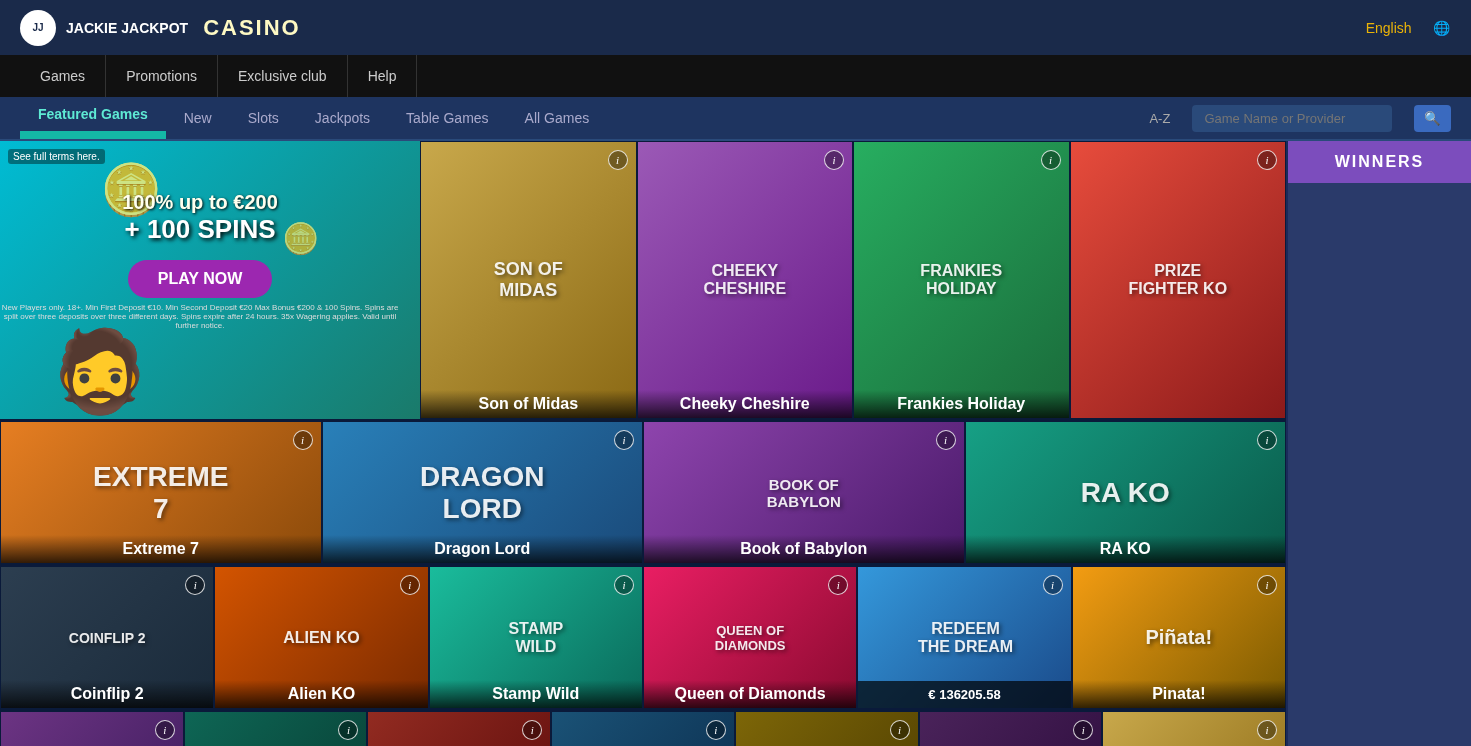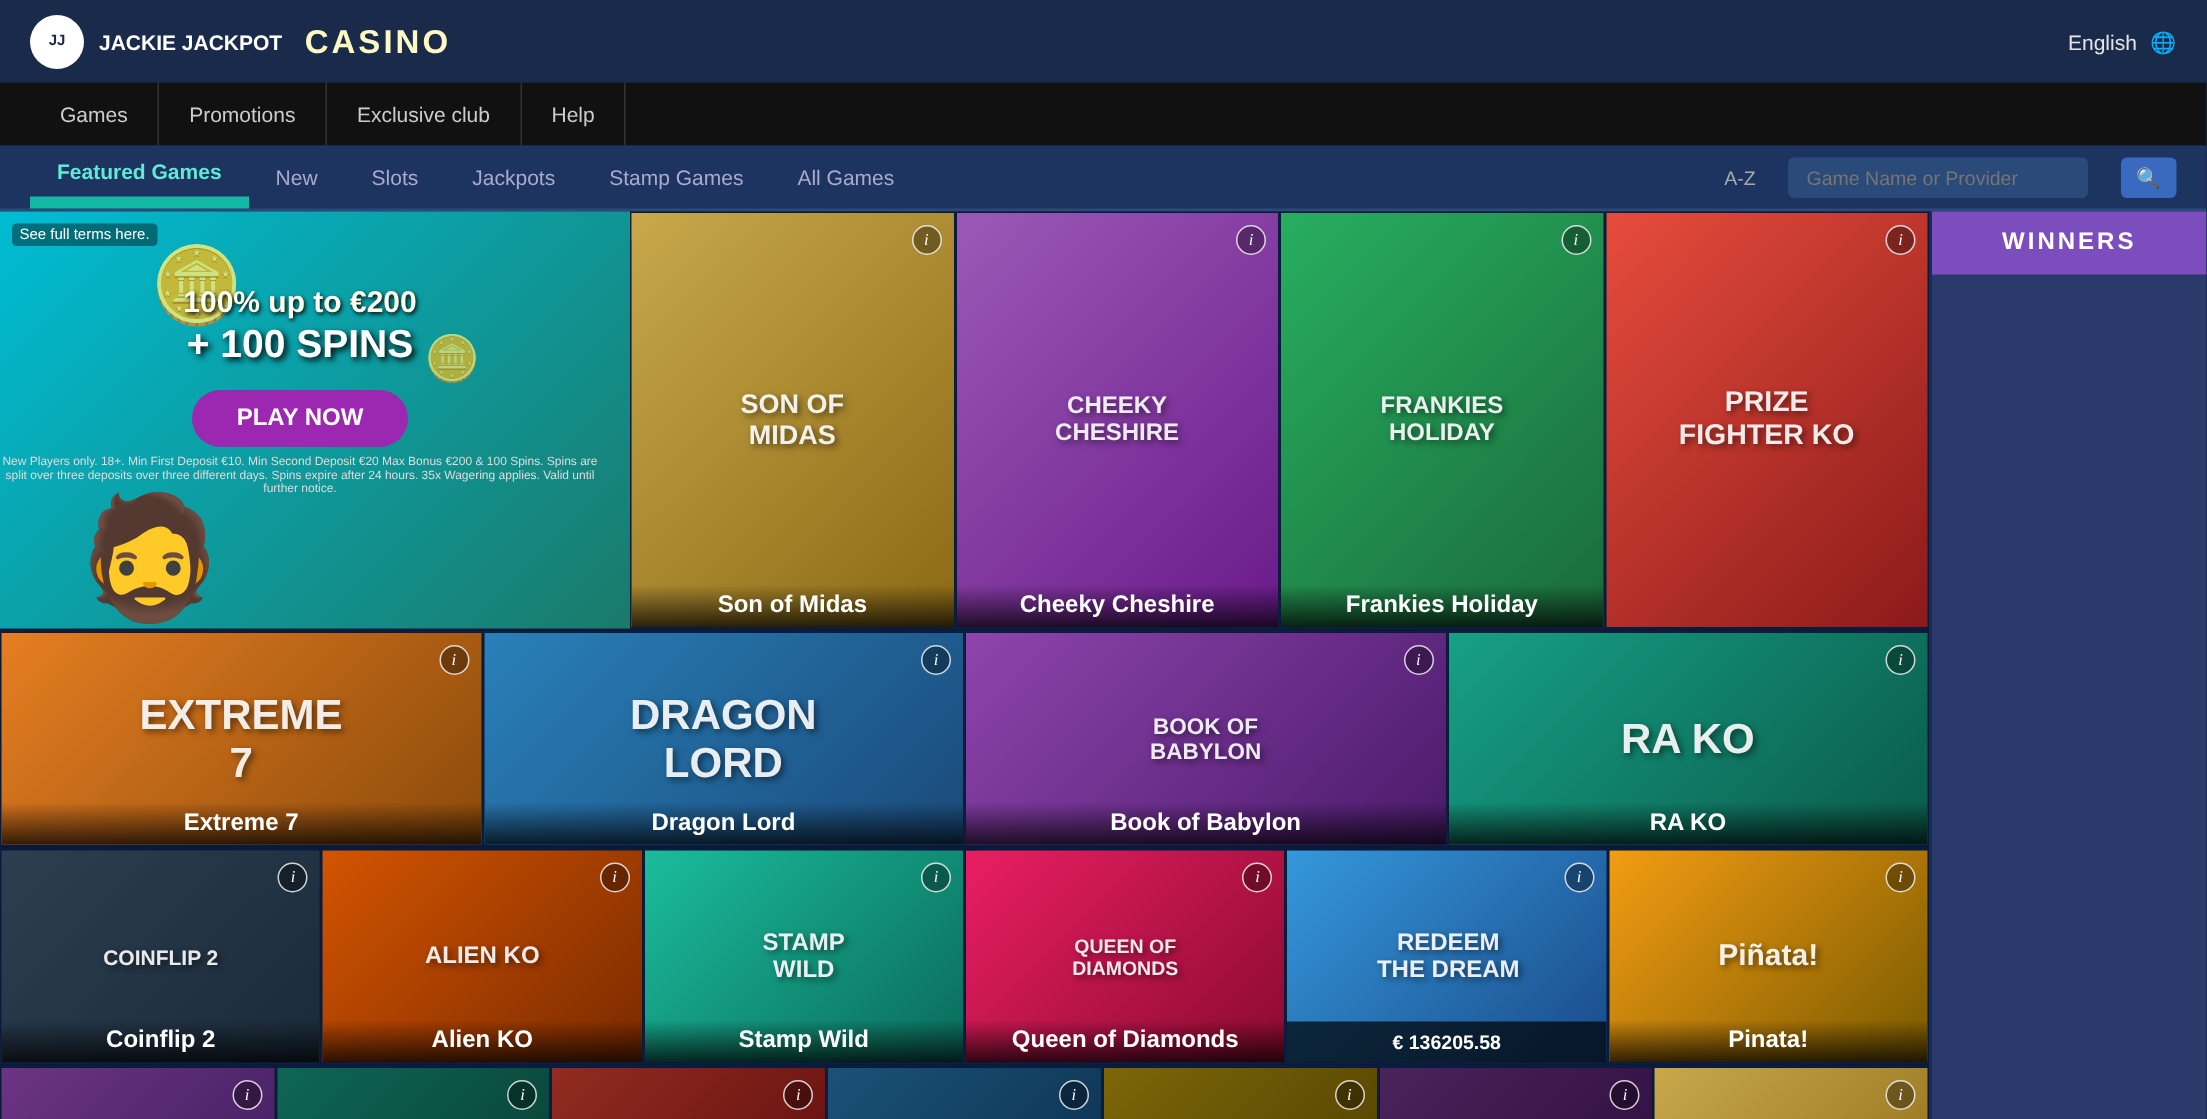--- a/index.html
+++ b/index.html
@@ -10,21 +10,21 @@
     .logo { display: flex; align-items: center; gap: 10px; color: #fff; font-weight: bold; font-size: 14px; }
     .logo-icon { width: 36px; height: 36px; background: #fff; border-radius: 50%; display: flex; align-items: center; justify-content: center; }
     .logo-icon span { color: #1a2a4a; font-weight: bold; font-size: 10px; }
     .casino-label { color: #fef9c3; font-size: 22px; font-weight: bold; letter-spacing: 2px; margin-left: 15px; }
     .header-right { margin-left: auto; display: flex; align-items: center; gap: 10px; }
 
     
     .nav { background: #111; display: flex; align-items: center; padding: 0 20px; height: 42px; }
     .nav-item { color: #ccc; text-decoration: none; font-size: 14px; padding: 0 20px; cursor: pointer; border-right: 1px solid #333; height: 100%; display: flex; align-items: center; }
     .nav-spacer { flex: 1; }
-    .lang-select { color: #e5e5e5; font-size: 14px; display: flex; align-items: center; gap: 9px; cursor: pointer; }
+    .lang-select { color: #eab308; font-size: 14px; display: flex; align-items: center; gap: 22px; cursor: pointer; }
 
     
     .cat-bar { background: #1e3460; display: flex; align-items: center; padding: 0 20px; height: 44px; border-bottom: 2px solid #2a4a7a; }
     .cat-item { color: #aac; font-size: 14px; padding: 0 18px; cursor: pointer; height: 100%; display: flex; align-items: center; }
     .cat-item.active { color: #5eead4; font-weight: bold; border-bottom: 8px solid #14b8a6; }
     .cat-spacer { flex: 1; }
     .search-area { display: flex; align-items: center; gap: 22px; }
     .az-label { color: #aaa; font-size: 13px; }
     .search-input { background: #2a4a7a; border: none; color: #fff; padding: 6px 12px; border-radius: 4px; font-size: 13px; width: 200px; }
     .search-icon-btn { background: #3a6abf; border: none; color: #fff; padding: 6px 10px; border-radius: 4px; cursor: pointer; }
@@ -106,21 +106,21 @@
   <a class="nav-item">Exclusive club</a>
   <a class="nav-item">Help</a>
   <div class="nav-spacer"></div>
 </div>
 
 <div class="cat-bar">
   <div class="cat-item active">Featured Games</div>
   <div class="cat-item">New</div>
   <div class="cat-item">Slots</div>
   <div class="cat-item">Jackpots</div>
-  <div class="cat-item">Stamp Games</div>
+  <div class="cat-item">Table Games</div>
   <div class="cat-item">All Games</div>
   <div class="cat-spacer"></div>
   <div class="search-area">
     <span class="az-label">A-Z</span>
     <input class="search-input" type="text" placeholder="Game Name or Provider" style="">
     <button class="search-icon-btn">🔍</button>
   </div>
 </div>
 
 <div class="main">
@@ -156,21 +156,21 @@
         <div class="game-title-overlay">Cheeky Cheshire</div>
       </div>
 
       <div class="game-card gc-3" style="position:relative;flex:1;border:1px solid #0a1a3a;overflow:hidden;">
         <div class="game-icon-text" style="background:linear-gradient(135deg,#27ae60,#1a6a3a);font-size:16px;">FRANKIES<br>HOLIDAY</div>
         <div class="i-badge">i</div>
         <div class="game-title-overlay">Frankies Holiday</div>
       </div>
 
       <div class="game-card gc-4" style="position:relative;flex:1;border:1px solid #0a1a3a;overflow:hidden;">
-        <div class="game-icon-text" style="background:linear-gradient(135deg,#e74c3c,#8b1a1a);font-size:19px;">PRIZE<br>FIGHTER KO</div>
+        <div class="game-icon-text" style="background:linear-gradient(135deg,#e74c3c,#8b1a1a);font-size:16px;border-radius:20px;">PRIZE<br>FIGHTER KO</div>
         <div class="i-badge">i</div>
       </div>
     </div>
 
     <div class="grid-row">
       <div class="game-card gc-5" style="position:relative;width:210px;min-width:210px;">
         <div class="game-icon-text" style="background:linear-gradient(135deg,#e67e22,#8b4a0a);">EXTREME<br>7</div>
         <div class="i-badge">i</div>
         <div class="game-title-overlay">Extreme 7</div>
       </div>

